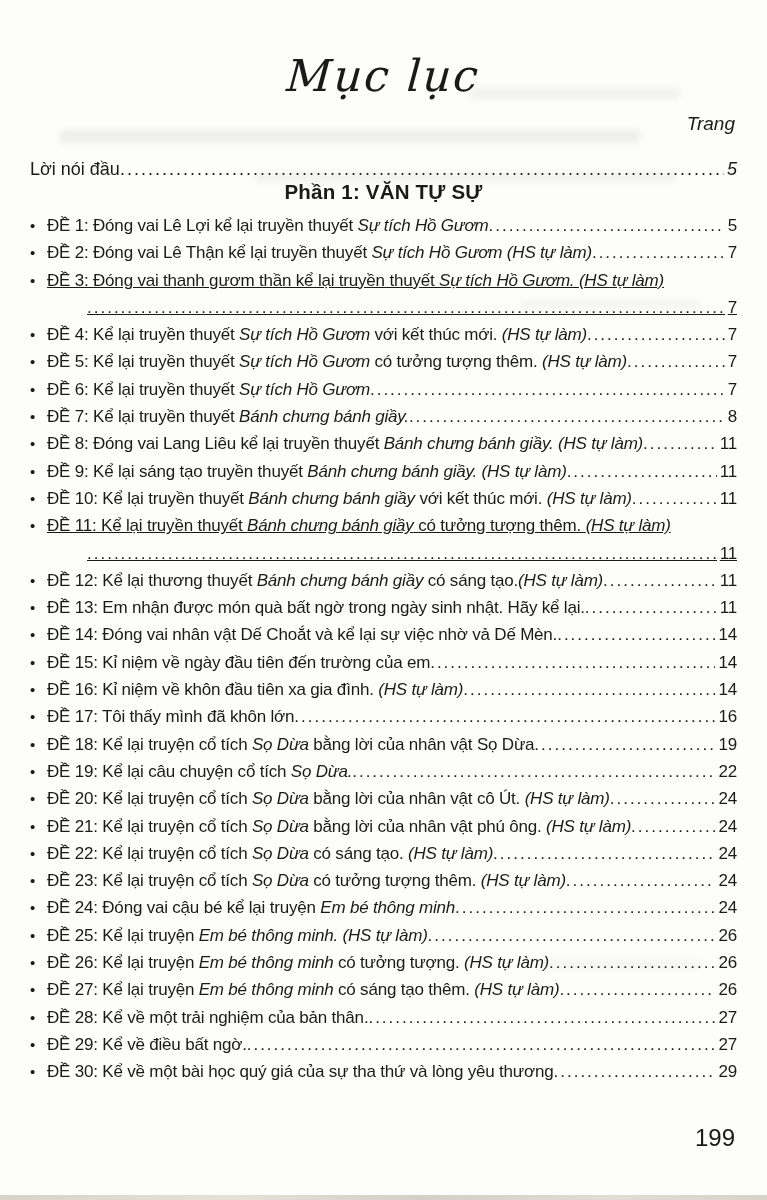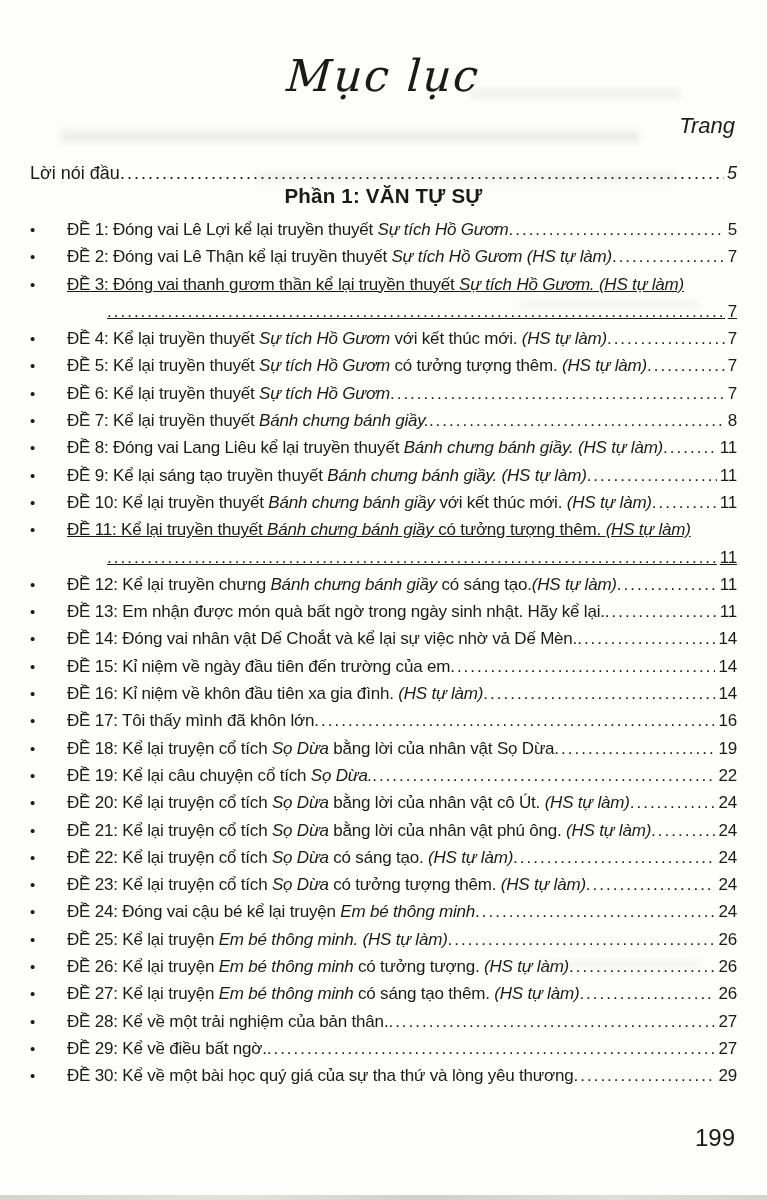--- a/index.html
+++ b/index.html
@@ -29,21 +29,21 @@
     font-style:italic;
     font-weight:normal;
     font-size:44px;
     letter-spacing:2px;
     transform:skewX(-4deg);
   }
   .trang{
     margin-top:12px;
     text-align:right;
     font-style:italic;
-    font-size:22px;
+    font-size:19px;
     padding-right:2px;
   }
   .preface-row{
     display:flex;align-items:baseline;
     margin-top:24px;
     font-size:18px;
   }
   .preface-row .label{}
   .preface-row .page-num{font-style:italic;}
   .section-heading{
@@ -53,21 +53,21 @@
     font-weight:bold;
     letter-spacing:.2px;
   }
   .toc{
     font-size:17px;
     letter-spacing:-0.2px;
     line-height:27.3px;
   }
   .toc-item{display:flex;}
   .bullet{flex:none;width:17px;font-size:15px;}
-  .item-body{flex:1;display:flex;flex-wrap:wrap;align-items:flex-end;min-width:0;margin-left:20px;}
+  .item-body{flex:1;display:flex;flex-wrap:wrap;align-items:flex-end;min-width:0;}
   .item-body.wrapped{display:block;text-decoration:underline;}
   .line-cont{display:flex;align-items:baseline;margin-left:40px;}
   .it{font-style:italic;}
   .leader{
     flex:1 1 6px;
     min-width:6px;
     overflow:hidden;
     white-space:nowrap;
     letter-spacing:2px;
   }
@@ -198,21 +198,21 @@
           <div class="line-full"><span class="item-text"><span>ĐỀ 11: Kể lại truyền thuyết </span><span class="it">Bánh chưng bánh giầy</span><span> có tưởng tượng thêm. </span><span class="it">(HS tự làm)</span></span></div>
           <div class="line-cont">
             <span class="leader"></span>
             <span class="page-num">11</span>
           </div>
         </div>
       </div>
       <div class="toc-item">
         <span class="bullet">•</span>
         <div class="item-body">
-          <span class="item-text"><span>ĐỀ 12: Kể lại truyền chưng </span><span class="it">Bánh chưng bánh giầy</span><span> có sáng tạo.</span><span class="it">(HS tự làm)</span></span>
+          <span class="item-text"><span>ĐỀ 12: Kể lại thương thuyết </span><span class="it">Bánh chưng bánh giầy</span><span> có sáng tạo.</span><span class="it">(HS tự làm)</span></span>
           <span class="leader"></span>
           <span class="page-num">11</span>
         </div>
       </div>
       <div class="toc-item">
         <span class="bullet">•</span>
         <div class="item-body">
           <span class="item-text"><span>ĐỀ 13: Em nhận được món quà bất ngờ trong ngày sinh nhật. Hãy kể lại. </span></span>
           <span class="leader"></span>
           <span class="page-num">11</span>

